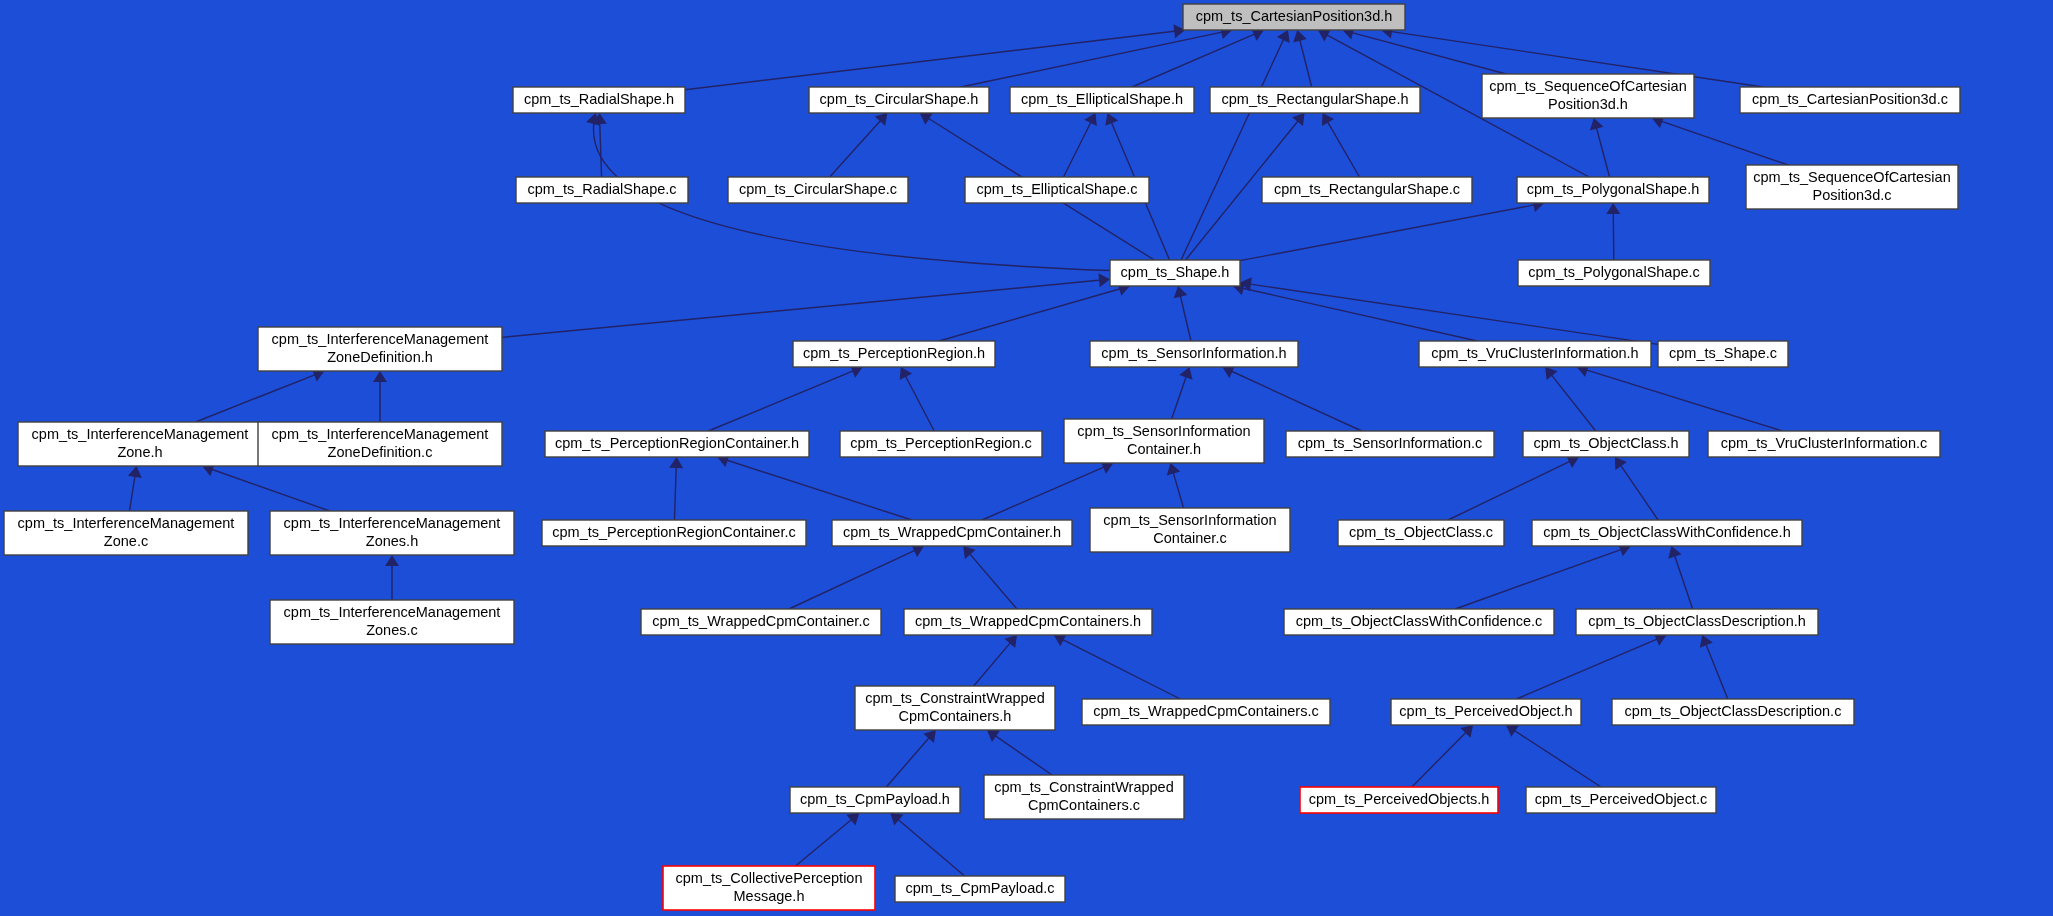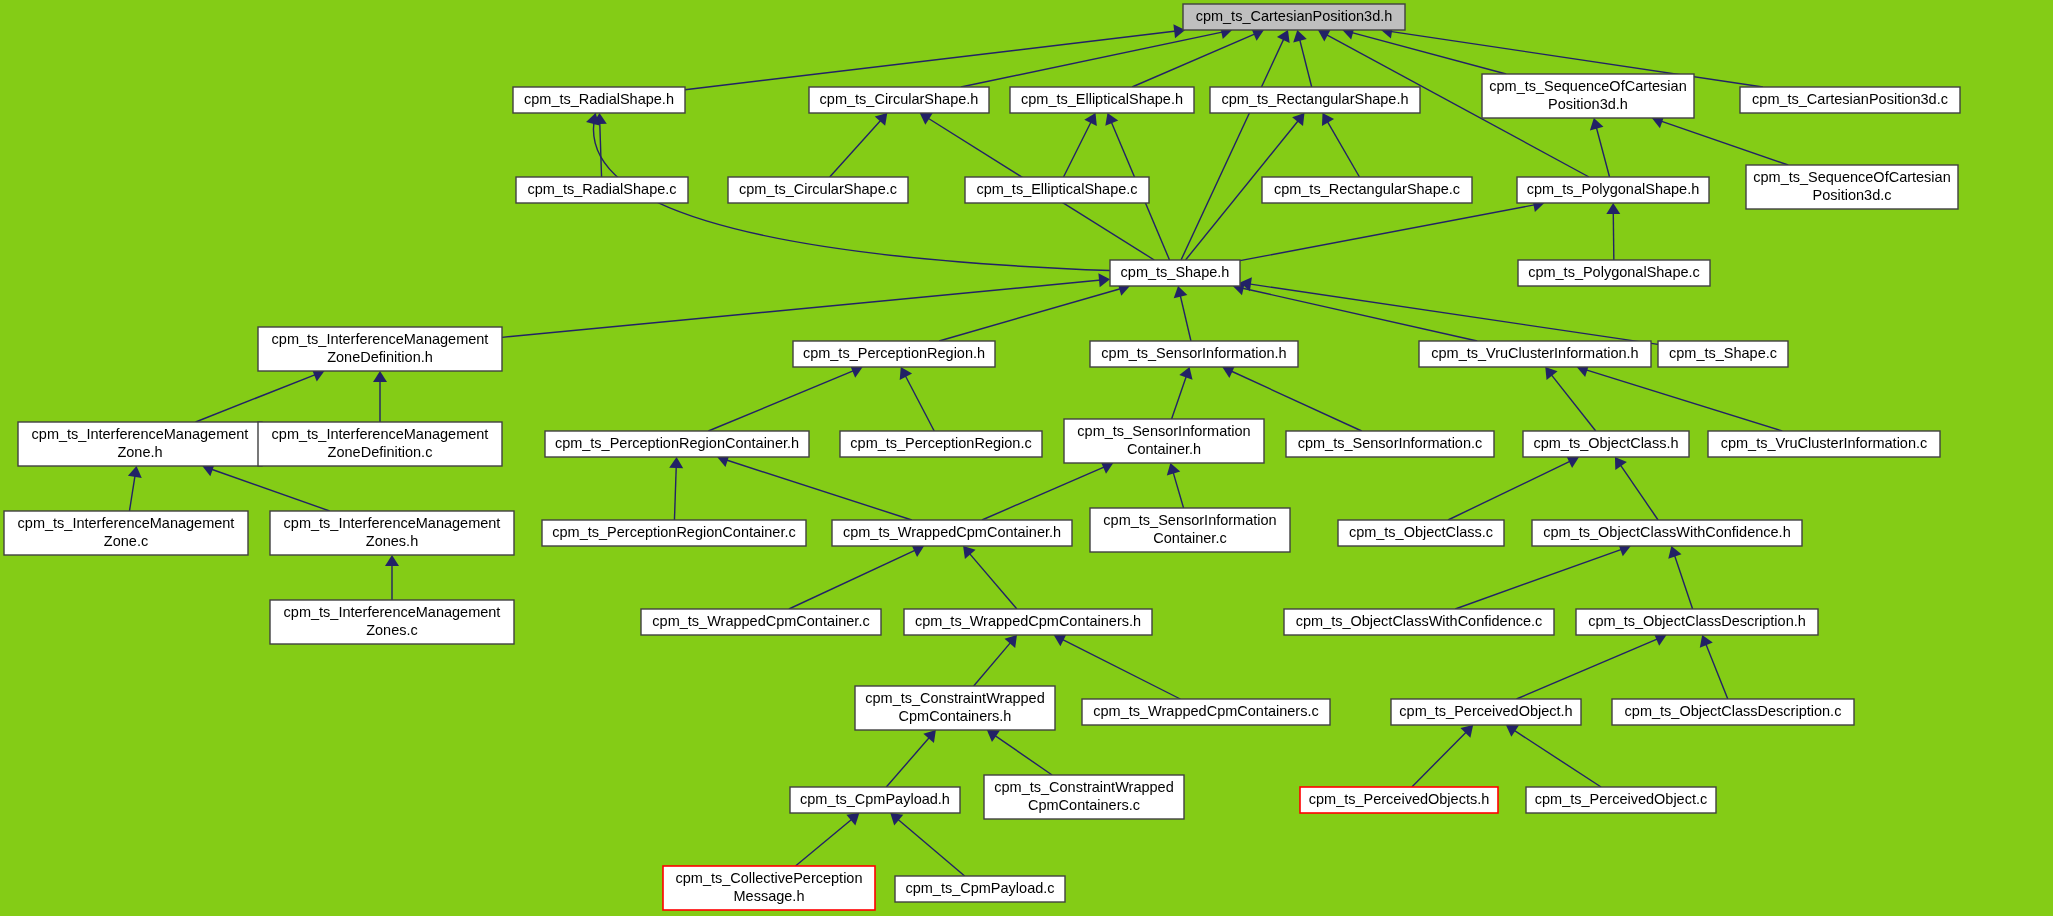--- a/index.html
+++ b/index.html
@@ -1,18 +1,18 @@
 <!DOCTYPE html>
 <html><head>
 <meta charset="utf-8">
 <title>cpm_ts_CartesianPosition3d.h - Include dependency graph</title>
 <style>
   html,body{margin:0;padding:0;background:#ffffff;}
   body{font-family:"Liberation Sans","DejaVu Sans",sans-serif;}
-  #graph-root{position:relative;width:2053px;height:916px;background:#84cc16;overflow:hidden;}
+  #graph-root{position:relative;width:2053px;height:916px;background:#1d4ed8;overflow:hidden;}
   svg#graph-canvas{position:absolute;left:0;top:0;width:2053px;height:916px;display:block;}
   .node-box{fill:#ffffff;stroke:#404040;stroke-width:1.4px;}
   .node-box.root{fill:#bfbfbf;stroke:#404040;}
   .node-box.red{fill:#ffffff;stroke:#ff0000;stroke-width:1.6px;}
   .node-label{font-family:"Liberation Sans","DejaVu Sans",sans-serif;font-size:14.5px;fill:#000000;
               text-anchor:middle;dominant-baseline:middle;white-space:pre;}
   .edge{fill:none;stroke:#222266;stroke-width:1.4px;}
   .arrowhead{fill:#222266;stroke:none;}
   .node-group{cursor:default;}
 </style>

